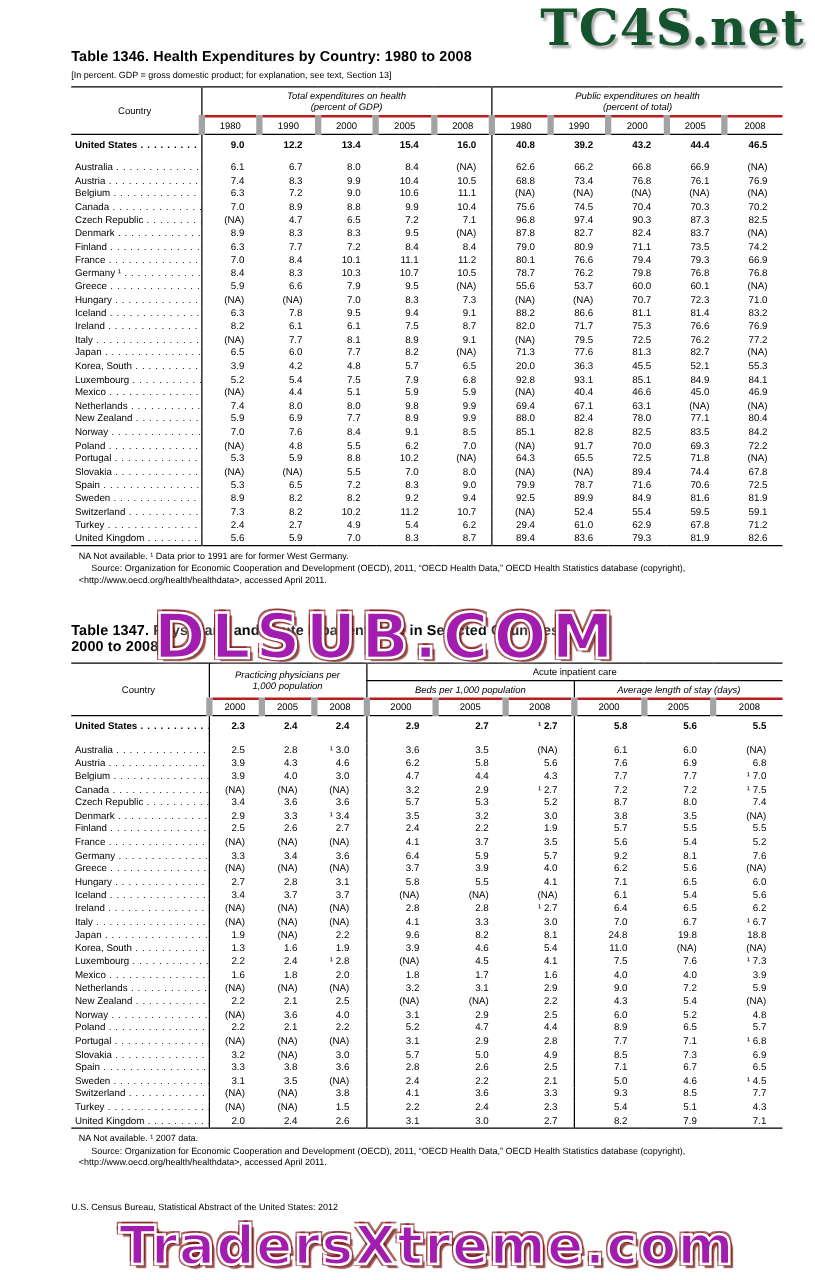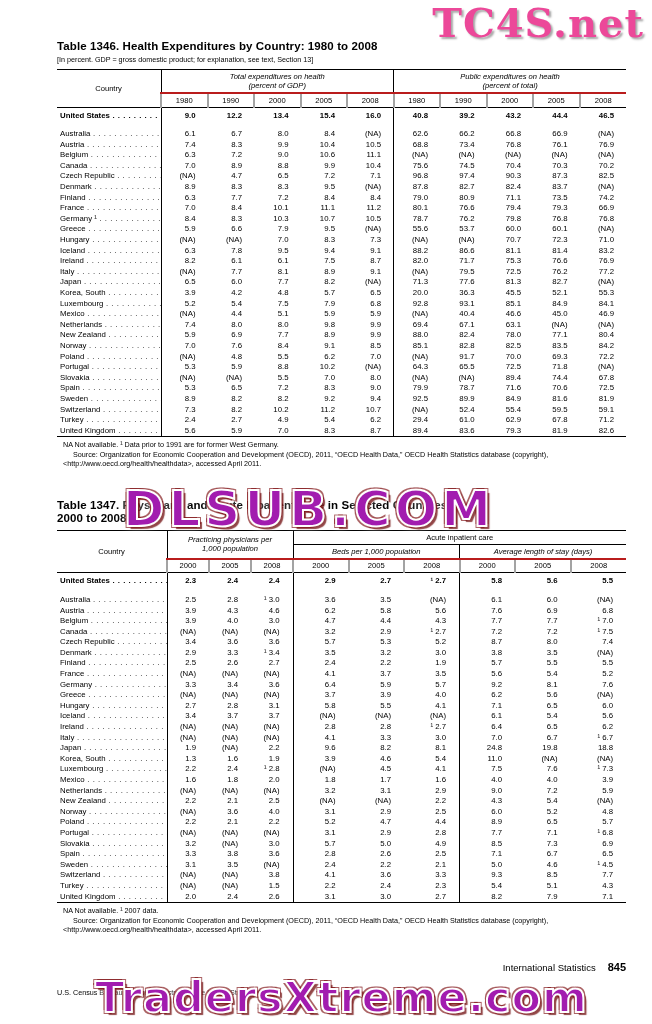--- a/index.html
+++ b/index.html
@@ -23,21 +23,21 @@
   .stat-table th {
     font-weight:normal; font-size:7.6px; line-height:9px;
     text-align:center; vertical-align:middle; padding:2px 1px;
   }
   .stat-table td { font-size:7.8px; line-height:10.6px; padding:0; vertical-align:bottom; }
   .group, .group2 { border-bottom:2px solid #b91c1c;font-style:italic; }
   .group-top { border-bottom:1px solid #000; }
   tr.years th { border-bottom:1px solid #000; padding:1.5px 0 2px 0; }
   .country-head { border-bottom:1px solid #000; }
   .vl { border-left:1px solid #000; }
-  .yr { border-left:2px solid #a3a3a3; }
+  .yr { border-left:5px solid #a3a3a3; }
   td.val { text-align:right; padding-right:12px; }
   td.vl { border-left:1px solid #000; }
   td.country { text-align:left; padding-left:3px; white-space:nowrap; overflow:hidden; }
   .dots::after { content:" . . . . . . . . . . . . . . . . . . . . . . . . . . ."; letter-spacing:0.5px; }
   tr.bold-row { font-weight:bold; }
   tr.bold-row td { padding-top:3px; padding-bottom:8px; }
 
   .t1346 col.c-country { width:104px; }
   .t1346 col.c-data { width:46.5px; }
   .t1347 col.c-country { width:110px; }
@@ -53,21 +53,21 @@
   .sec1347 { position:relative; margin-top:30px; }
   .footer { position:relative; margin-top:26px; }
   .footer-right { text-align:right; font-size:9.5px; }
   .footer-right .pageno { font-weight:bold; font-size:11px; margin-left:12px; }
   .footer-credit { font-size:7.2px; margin-top:15px; }
 
   
   .wm { position:absolute; z-index:6; font-weight:bold; white-space:nowrap; pointer-events:none; }
   .wm-top {
     top:2px; right:8px; font-size:40px; line-height:42px;
-    font-family:"DejaVu Serif", serif; color:#ec4899; letter-spacing:1px;
+    font-family:"DejaVu Serif", serif; color:#14532d; letter-spacing:1px;
     text-shadow:2px 2px 2px rgba(60,60,60,0.45);
   }
   .wm-red {
     color:#a21caf; font-family:"DejaVu Sans", sans-serif;
     -webkit-text-stroke:2px #ffffff;
     text-shadow:
       -2px -2px 0 rgba(126,15,18,0.65),
        2px -2px 0 rgba(126,15,18,0.65),
       -2px  2px 0 rgba(126,15,18,0.65),
        3px  3px 1px rgba(110,8,10,0.75),
@@ -936,19 +936,16 @@
     </table>
 
     <div class="foot-block">
       <div>NA Not available. ¹ 2007 data.</div>
       <div class="src">Source: Organization for Economic Cooperation and Development (OECD), 2011, “OECD Health Data,” OECD Health Statistics database (copyright), &lt;http://www.oecd.org/health/healthdata&gt;, accessed April 2011.</div>
     </div>
   </section>
 
   <div class="footer">
     <div class="wm wm-red wm-bottom">TradersXtreme.com</div>
-    <div class="footer-right">
-      <span>International Statistics</span><span class="pageno">845</span>
-    </div>
     <div class="footer-credit">U.S. Census Bureau, Statistical Abstract of the United States: 2012</div>
   </div>
 
 </div>
 
 </body></html>

